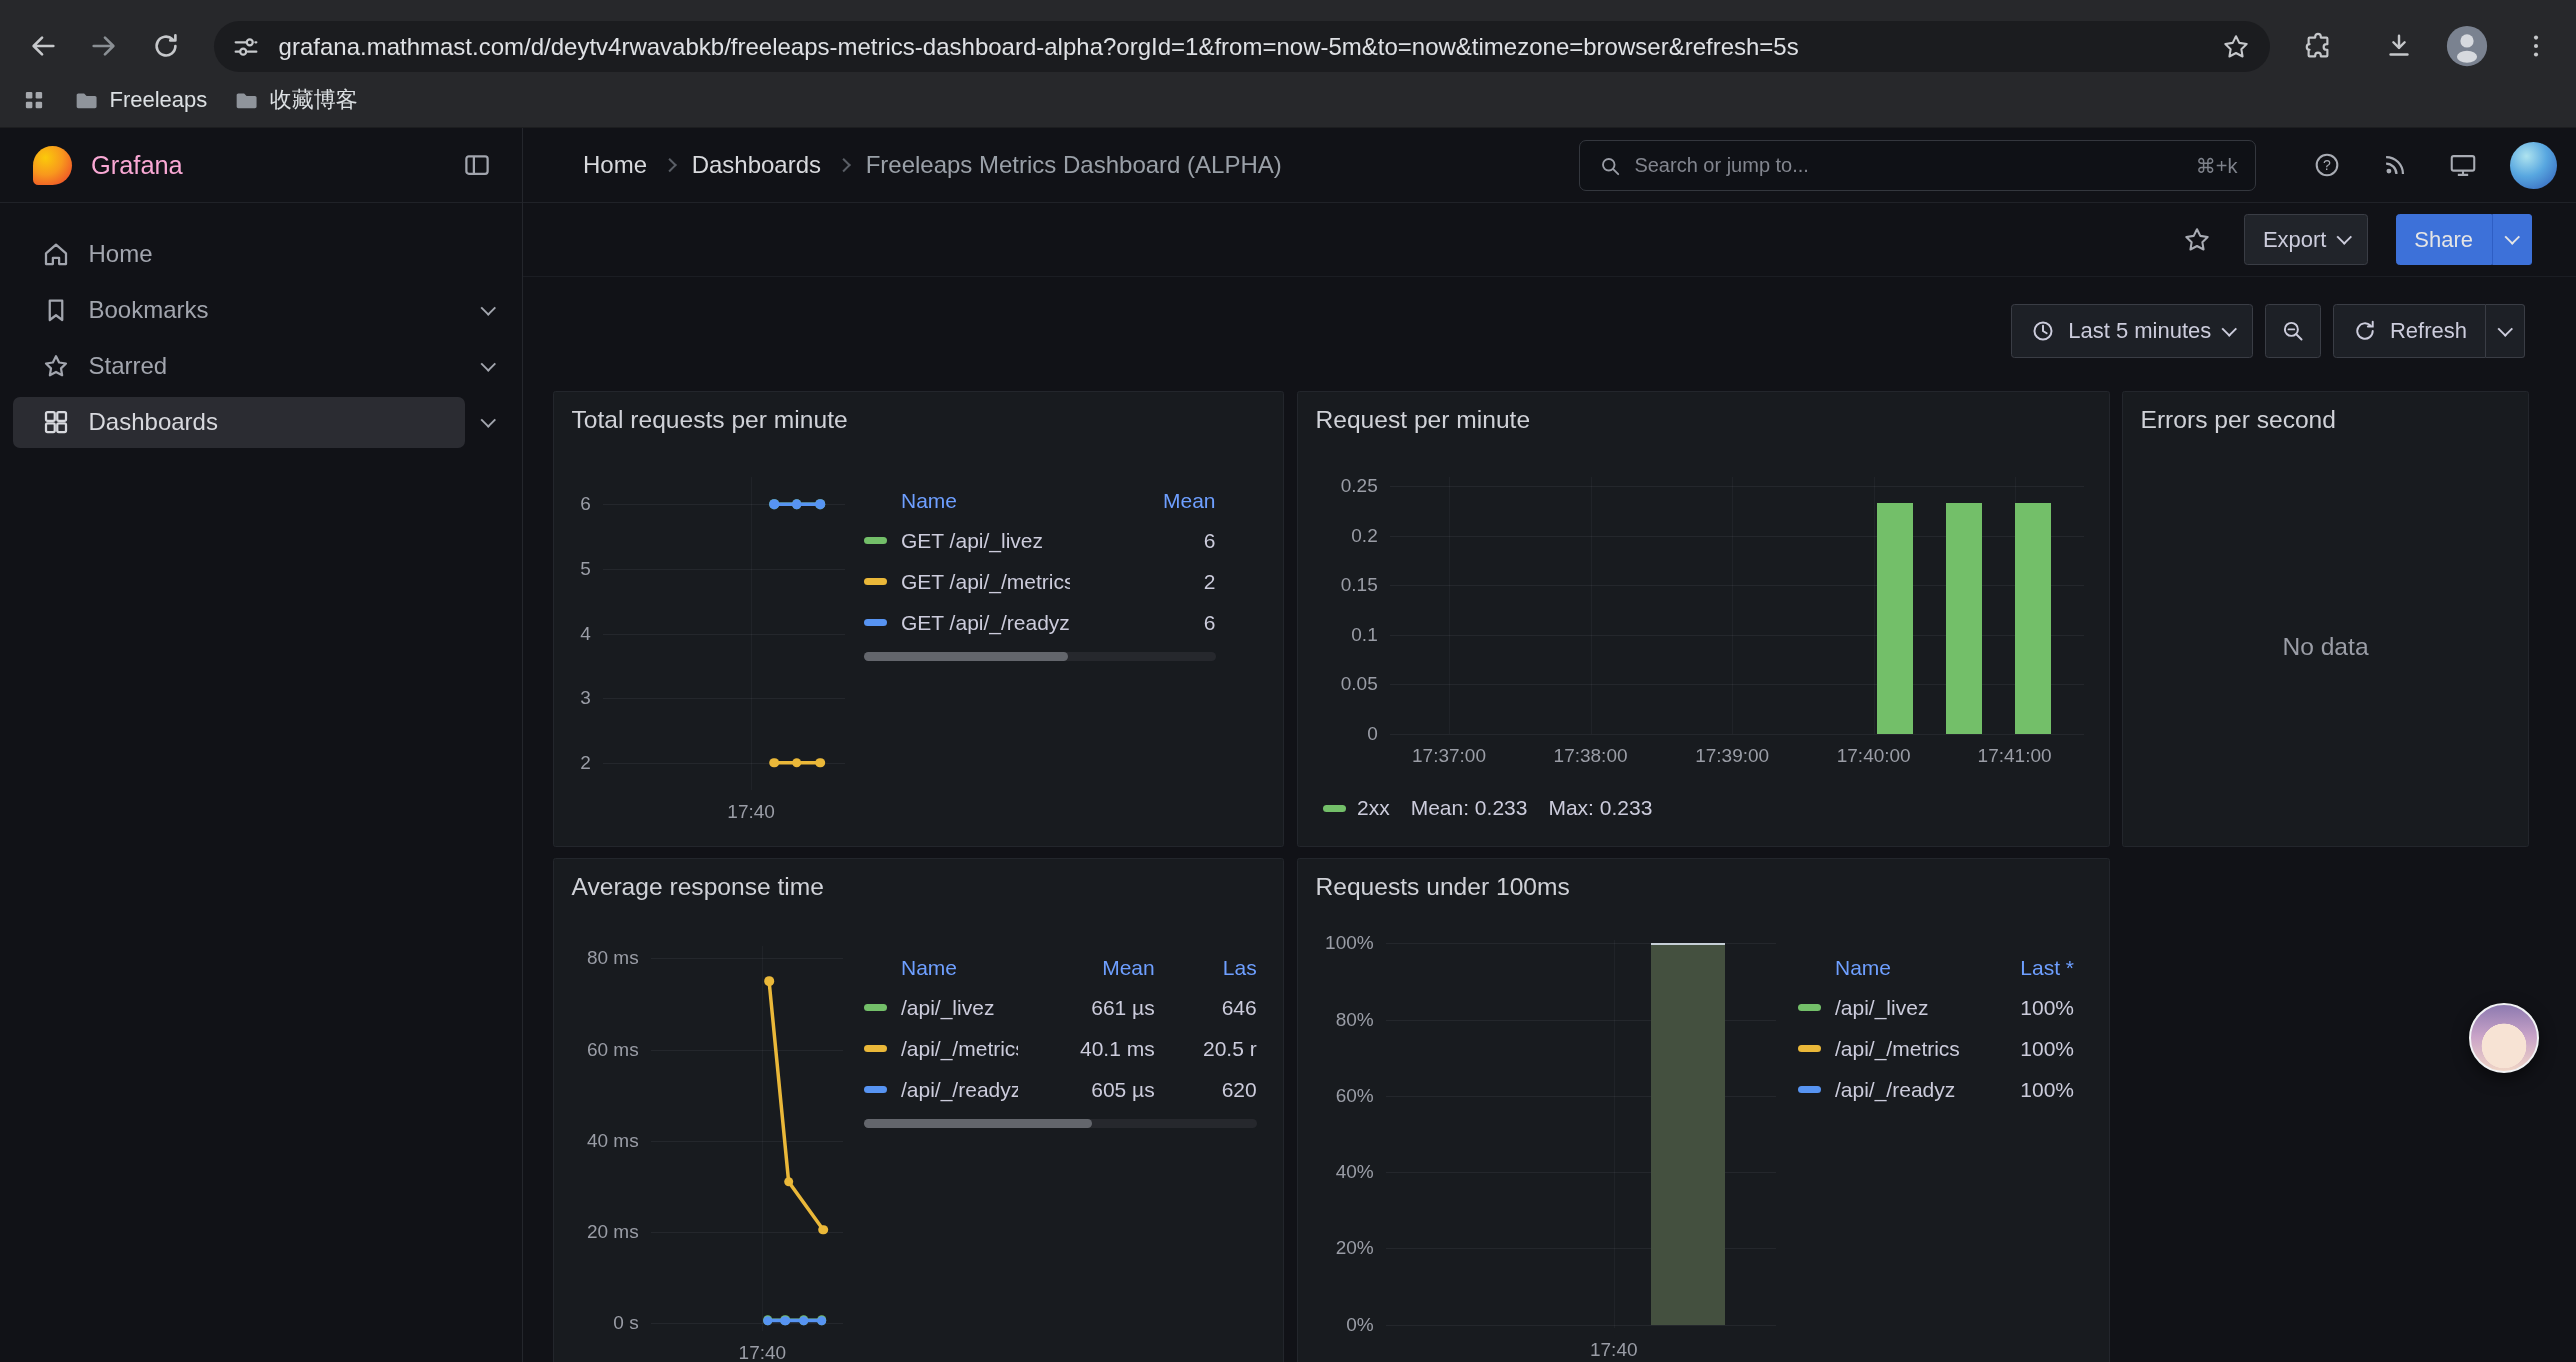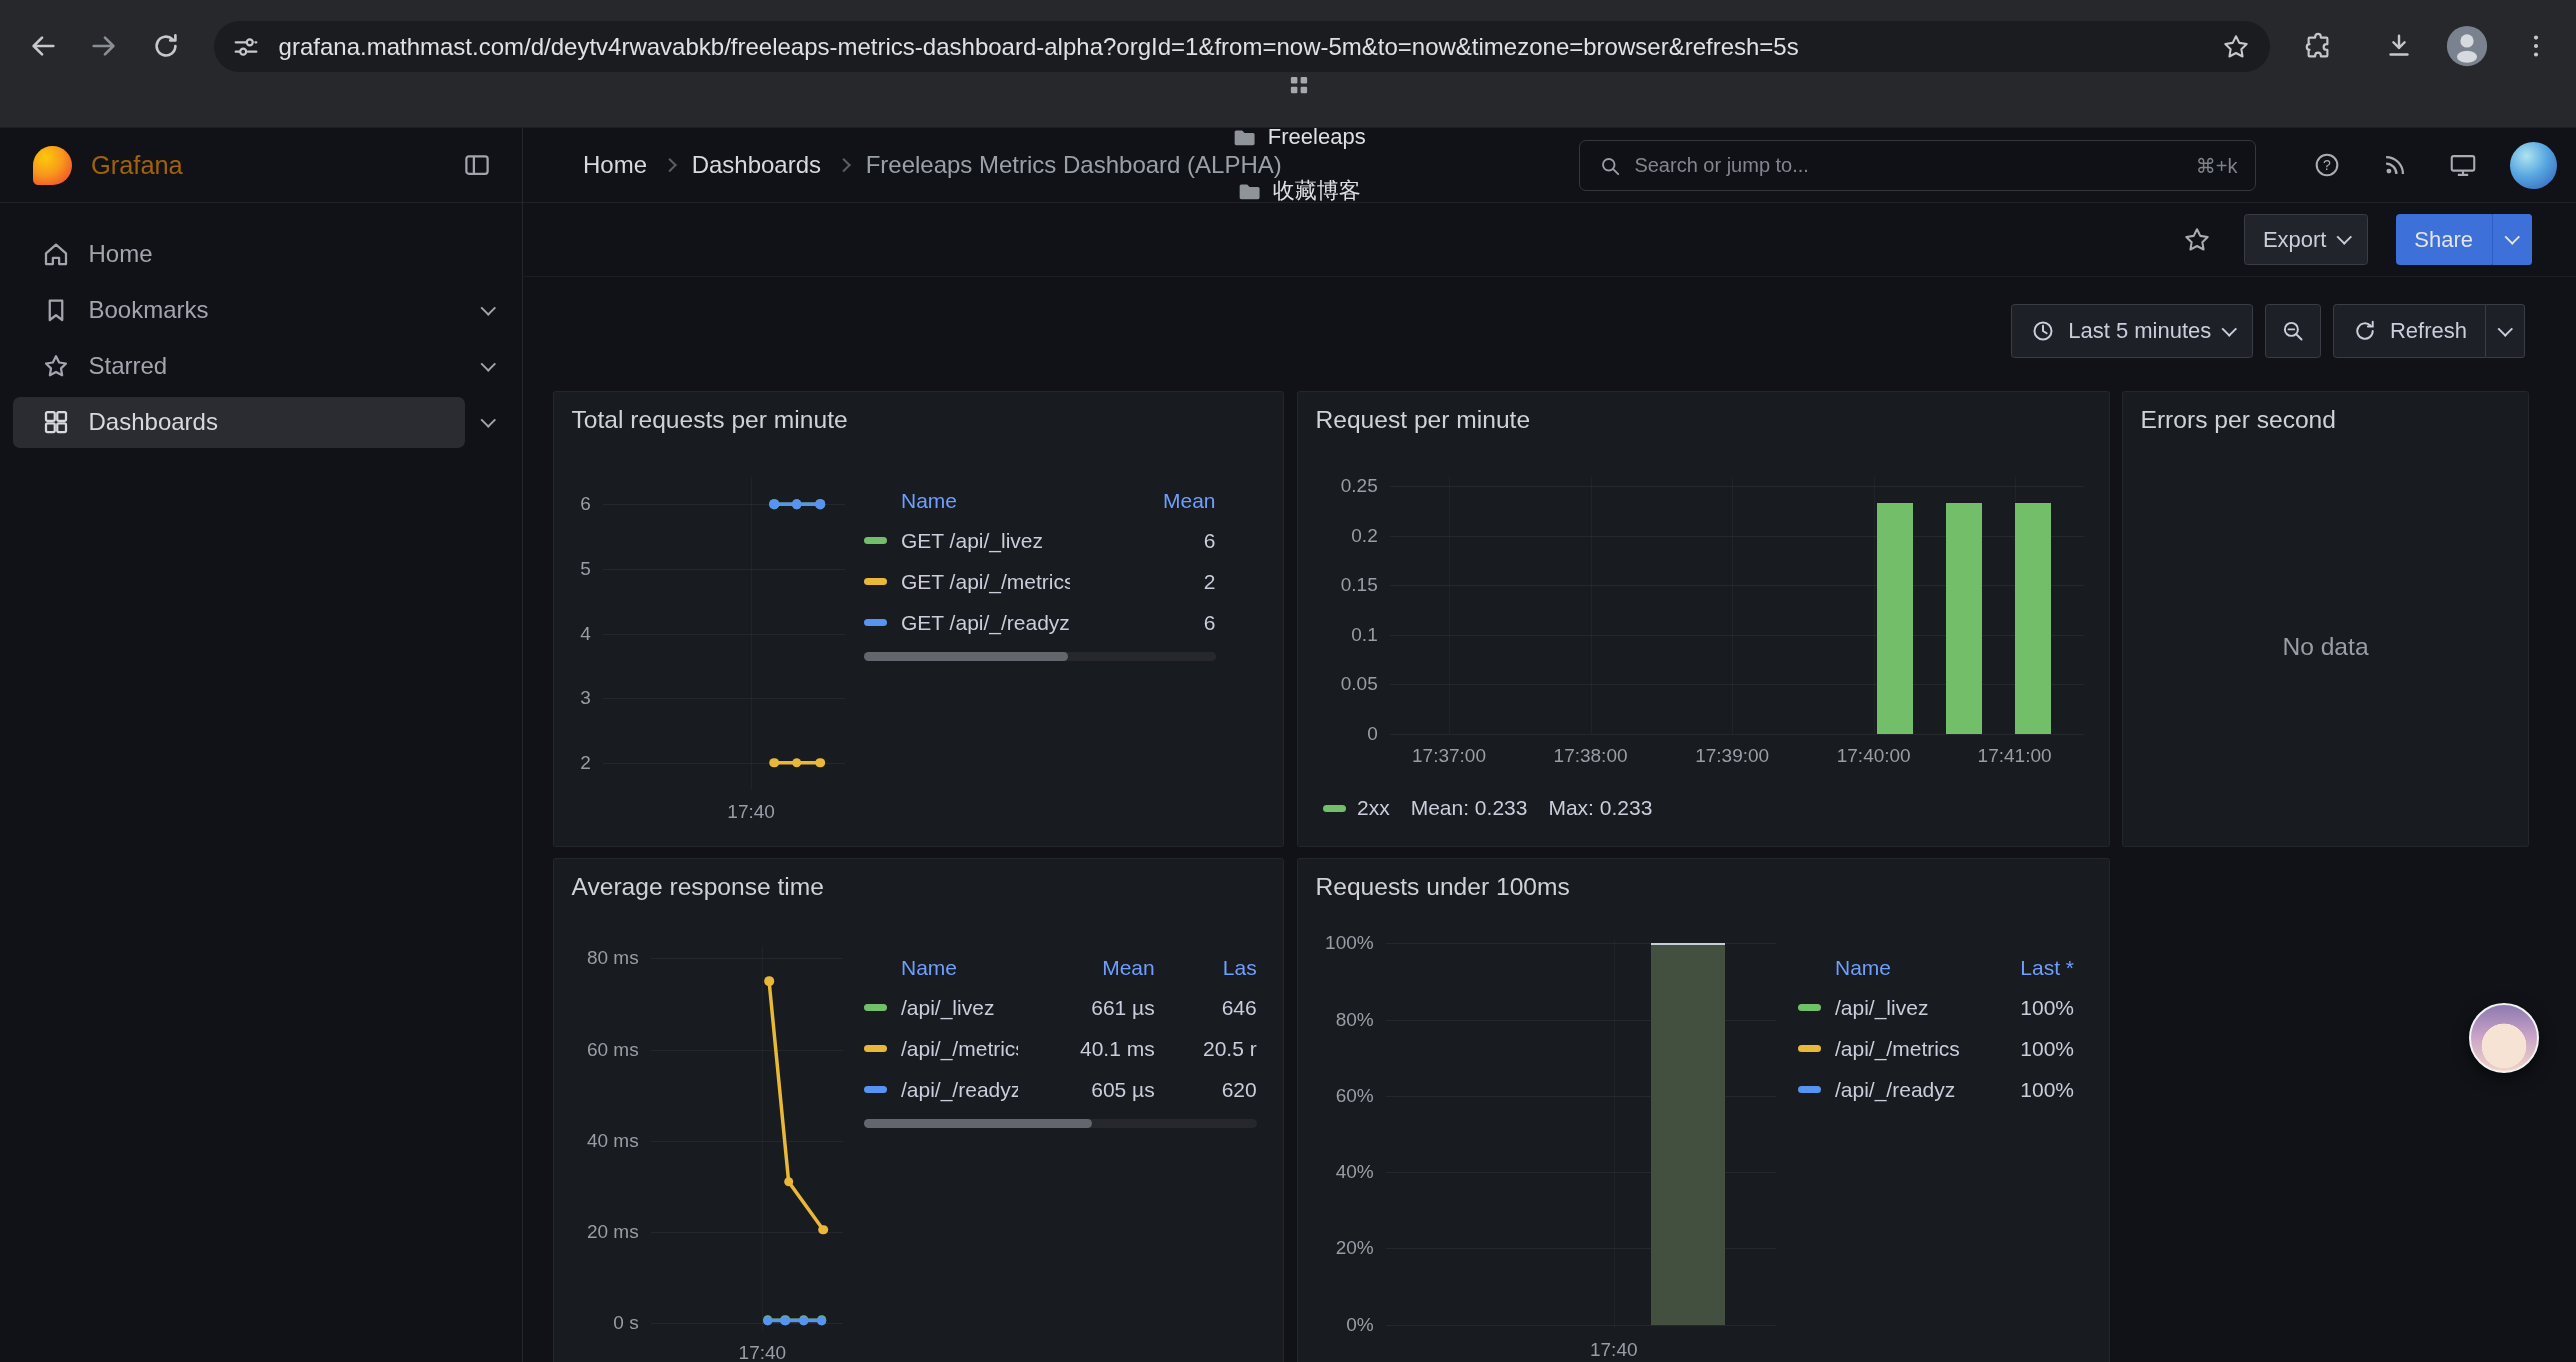--- a/index.html
+++ b/index.html
@@ -13,28 +13,28 @@
   .toolbar { position:absolute; left:0; top:0; width:100%; height:72px; background:#27282b; display:flex; align-items:flex-end; padding:0 14px 0 16px; }
   .tbtn { width:53px; height:53px; border-radius:50%; display:flex; align-items:center; justify-content:center; color:#c6c8cb; flex:0 0 auto; }
   .tbtn + .tbtn { margin-left:8.8px; }
   .tbtn.dim { color:#8a8f94; }
   .cicon { width:30px; height:30px; }
   .omnibox { flex:1; height:51px; margin:0 21px; background:#1b1c1f; border-radius:25.4px; display:flex; align-items:center; padding:0 19px 0 17.5px; min-width:0; }
   .omnibox .url { flex:1; margin:0 17.5px; font-size:24px; color:#dfe1e5; white-space:nowrap; overflow:hidden; }
   .tool-right { display:flex; align-items:center; gap:19px; flex:0 0 auto; }
   .avatar-chrome { width:46px; height:46px; border-radius:50%; overflow:hidden; display:block; }
 
-  .bookmarksbar { position:absolute; left:0; top:72px; width:100%; height:56px; background:#27282b; display:flex; align-items:center; padding-left:21px; gap:26px; border-bottom:0.9px solid #1d1e20;flex-direction:column; }
+  .bookmarksbar { position:absolute; left:0; top:72px; width:100%; height:56px; background:#27282b; display:flex; align-items:center; padding-left:21px; gap:26px; border-bottom:0.9px solid #1d1e20; }
   .bm { display:flex; align-items:center; gap:10.5px; color:#dce0e3; font-size:22px; }
 
   
   .sidebar { position:absolute; left:0; top:128px; width:523px; bottom:0; background:#111217; border-right:0.9px solid #24262c; }
   .sb-header { height:75px; display:flex; align-items:center; padding:0 26px 0 33px; border-bottom:0.9px solid #202228; }
   .glogo { width:39px; height:39px; border-radius:50% 50% 50% 5.3px; background:radial-gradient(circle at 32% 30%, #fbca0a 0%, #f8981d 45%, #f05a28 80%, #e1461f 100%); flex:0 0 auto; }
-  .brand { margin-left:19px; font-size:25.4px; font-weight:500; color:#a16207; flex:1; }
+  .brand { margin-left:19px; font-size:25.4px; font-weight:500; color:#f9a8d4; flex:1; }
   .nav { padding:23px 0 0 13px; }
   .nav-row { display:flex; align-items:center; height:56px; }
   .nav-item { display:flex; align-items:center; gap:17.5px; width:452px; height:51px; border-radius:7px; padding-left:28px; color:#a2a5ae; font-size:24px; text-align:left; }
   .nav-item.active { background:rgba(204,204,220,0.14); color:#d8d9de; }
   .nav-chev { width:39px; height:39px; display:flex; align-items:center; justify-content:center; color:#a2a5ae; margin-left:3.5px; }
   .gicon { width:30px; height:30px; flex:0 0 auto; }
 
   .main { position:absolute; left:523px; top:128px; right:0; bottom:0; overflow:hidden; }
   .gheader { position:relative; height:75px; border-bottom:0.9px solid #202228; }
   .crumbs { position:absolute; left:60px; top:0; height:100%; display:flex; align-items:center; gap:17.5px; font-size:24px; }

